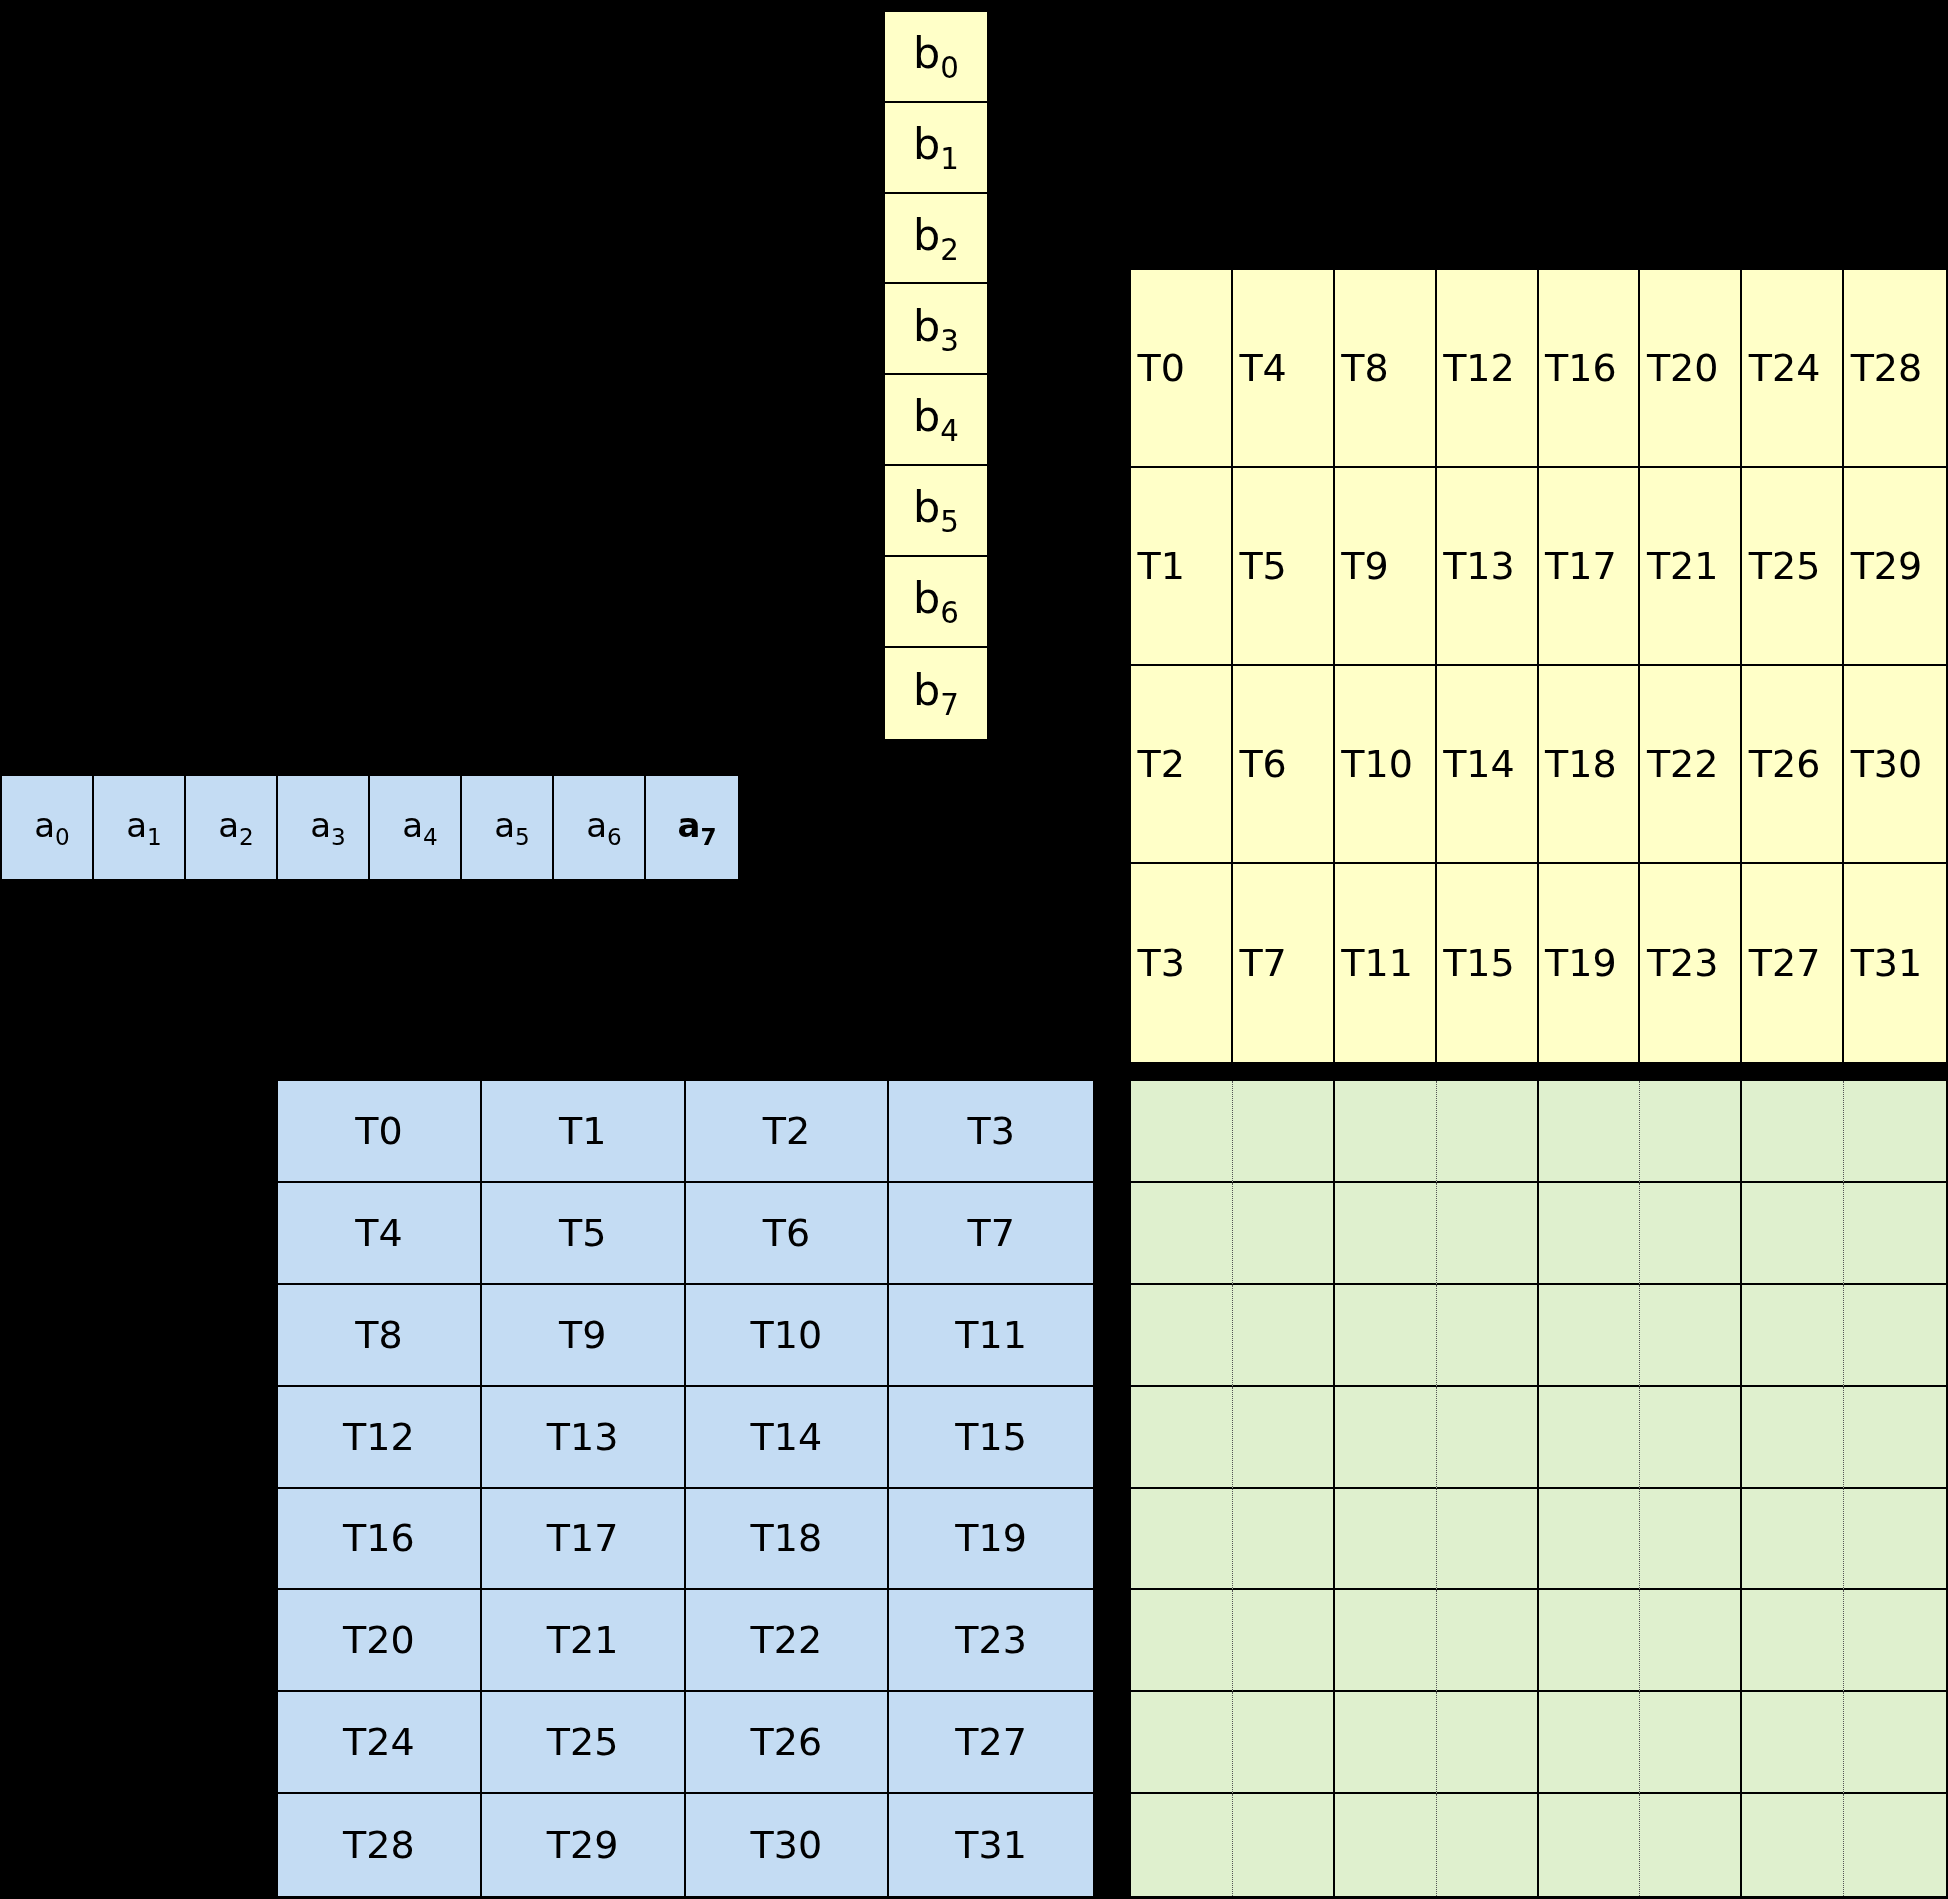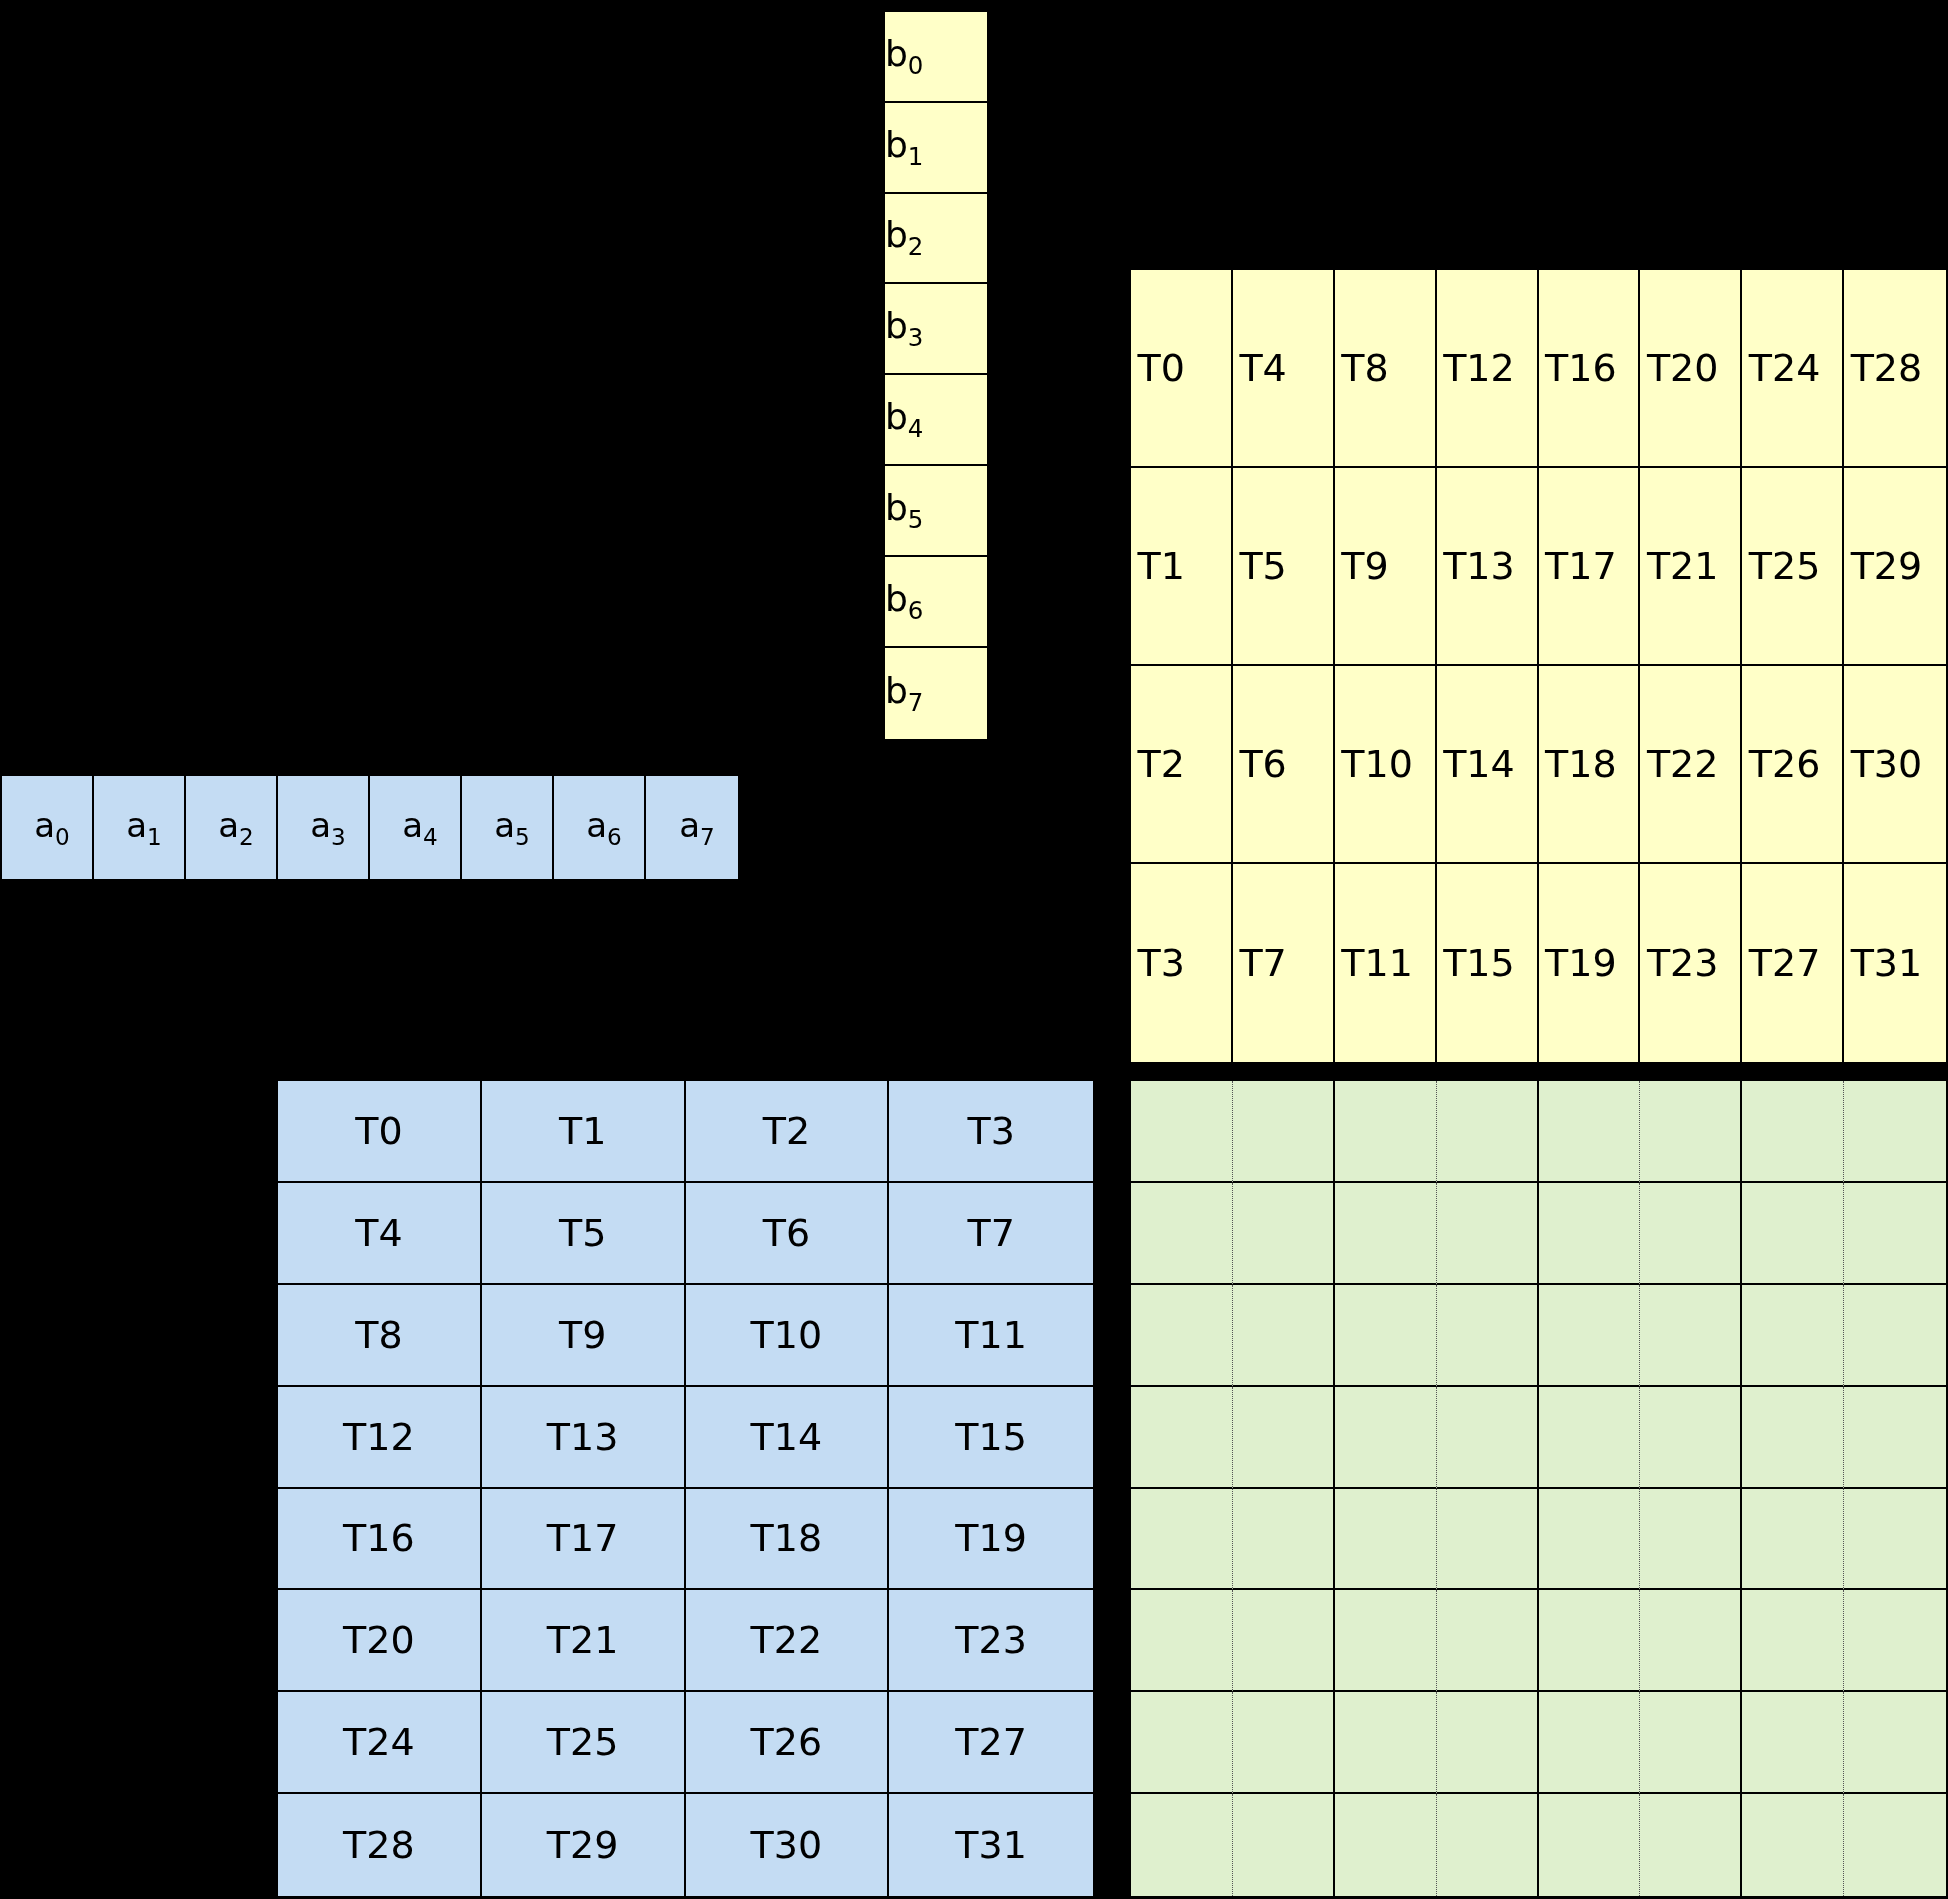--- a/index.html
+++ b/index.html
@@ -16,38 +16,38 @@
   .blk { position: absolute; border: 2.5px solid var(--line, #000); display: grid; }
 
   
   .vec-b {
     left: 883px; top: 9.8px; width: 106px; height: 731px;
     grid-template-rows: repeat(8, 1fr);
     background: var(--yellow, #FFFFC8);
   }
   .vec-b > div {
     border-bottom: 2.5px solid var(--line, #000);
-    display: flex; align-items: center; 
-    font-size: 36px;
+    display: flex; align-items: center; justify-content: center;
+    font-size: 43px;
   }
   .vec-b > div:last-child { border-bottom: none; border-radius: 29px; }
 
   
   .vec-a {
     left: 0px; top: 774px; width: 740px; height: 107px;
     grid-template-columns: repeat(8, 1fr);
     background: var(--blue, #C4DCF3);
   }
   .vec-a > div {
     border-right: 2.5px solid var(--line, #000);
     display: flex; align-items: center; justify-content: center;
     font-size: 34px;
     margin-left: 10px;
   }
-  .vec-a > div:last-child { border-right: none; }
+  .vec-a > div:last-child { border-right: none; font-weight: bold; }
 
   sub { font-size: 68%; }
 
   
   .grid-b {
     left: 1129px; top: 268px; width: 819px; height: 796px;
     grid-template-columns: repeat(8, 1fr);
     grid-template-rows: repeat(4, 1fr);
     background: var(--yellow, #FFFFC8);
   }

